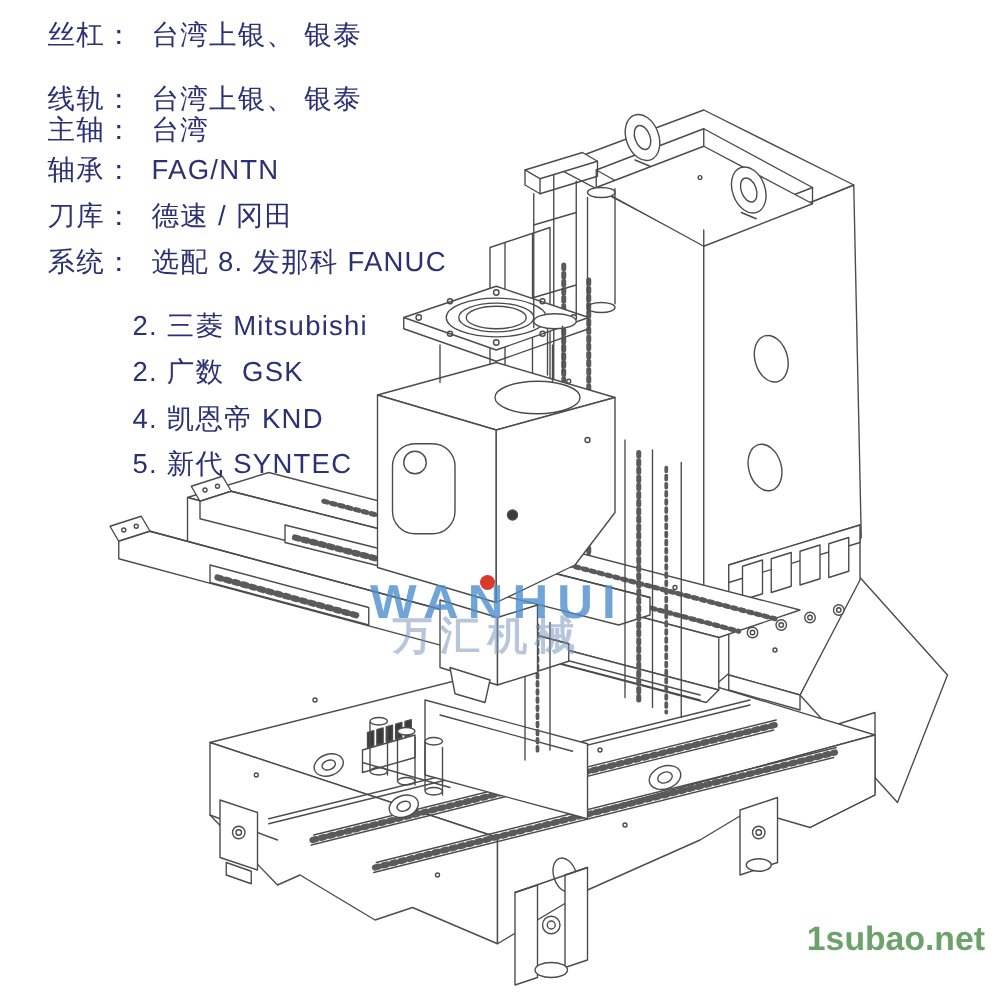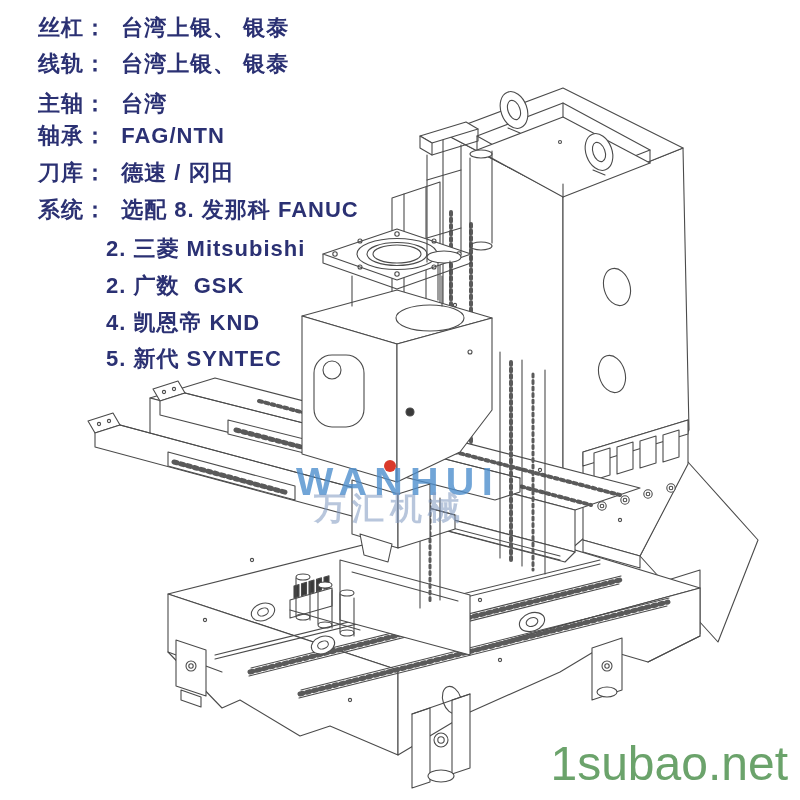--- a/index.html
+++ b/index.html
@@ -1,29 +1,29 @@
 <!DOCTYPE html>
 <html><head>
 <meta charset="utf-8">
 <style>
   html,body{margin:0;padding:0;background:#fff;}
   .stage{position:relative;width:800px;height:800px;background:#ffffff;overflow:hidden;
          font-family:"Liberation Sans","DejaVu Sans",sans-serif;}
   .stage svg{position:absolute;left:0;top:0;}
-  .spec-line{position:absolute;left:38px;color:#2b3173;font-size:22px;font-weight:700;
+  .spec-line{position:absolute;left:38px;color:#2b3173;font-size:22px;font-weight:400;
              letter-spacing:1px;white-space:pre;line-height:1.1;}
-  .spec-line.indent{left:106px;}
+  .spec-line.indent{left:106px;margin-top:12px;}
   .wm-latin{position:absolute;left:296px;top:461px;font-size:38px;font-weight:700;
             letter-spacing:7px;color:rgba(77,142,205,0.80);transform:scaleX(1.04);
             transform-origin:left top;}
   .wm-dot{position:absolute;left:384px;top:460px;width:12px;height:12px;border-radius:50%;
           background:#d93a2b;}
   .wm-cn{position:absolute;left:314px;top:487px;font-size:32px;font-weight:700;
          letter-spacing:6px;color:rgba(125,152,191,0.55);}
-  .site-wm{position:absolute;right:12px;top:736px;font-size:48px;font-weight:400;
+  .site-wm{position:absolute;right:12px;top:736px;font-size:27px;font-weight:700;
            color:#6ba36b;letter-spacing:0px;}
 </style>
 </head>
 <body>
 
 <div class="stage">
 
   <svg width="800" height="800" viewBox="0 0 800 800">
     <g stroke="#4b4b4b" stroke-width="1.1" fill="none" stroke-linejoin="round" stroke-linecap="round">
 
@@ -250,21 +250,21 @@
         <circle cx="205" cy="620" r="1.6"></circle>
           <circle cx="350" cy="700" r="1.6"></circle>
         <circle cx="620" cy="520" r="1.6"></circle>
           <circle cx="500" cy="660" r="1.6"></circle>
       </g>
     </g>
   </svg>
 
   <div>
     <div class="spec-line" style="top:16px">丝杠：  台湾上银、 银泰</div>
-    <div class="spec-line" style="top:52px">线轨：  台湾上银、 银泰</div>
+    <div class="spec-line" style="top:67px">线轨：  台湾上银、 银泰</div>
     <div class="spec-line" style="top:92px">主轴：  台湾</div>
     <div class="spec-line" style="top:124px">轴承：  FAG/NTN</div>
     <div class="spec-line" style="top:161px">刀库：  德速 / 冈田</div>
     <div class="spec-line" style="top:198px">系统：  选配 8. 发那科 FANUC</div>
     <div class="spec-line indent" style="top:237px">2. 三菱 Mitsubishi</div>
     <div class="spec-line indent" style="top:274px">2. 广数  GSK</div>
     <div class="spec-line indent" style="top:311px">4. 凯恩帝 KND</div>
     <div class="spec-line indent" style="top:347px">5. 新代 SYNTEC</div>
   </div>
 

